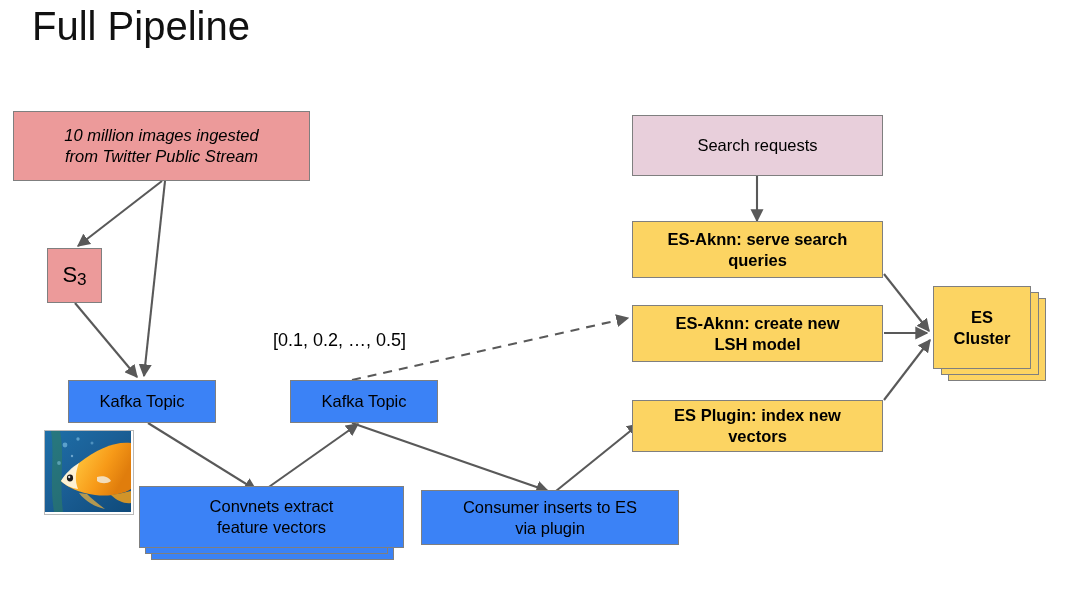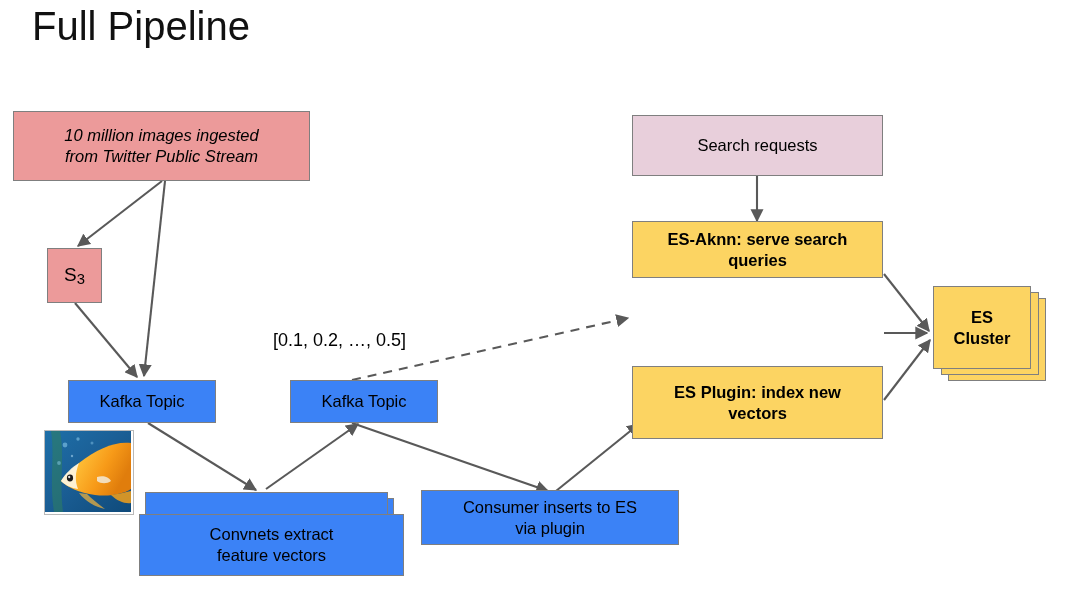--- a/index.html
+++ b/index.html
@@ -127,55 +127,59 @@
     </g>
 
     <path d="M 352 380 L 628 318" stroke="#595959" stroke-width="2.1" fill="none" stroke-dasharray="9 7" marker-end="url(#arrow-dash)"></path>
   </svg>
 
   <div class="node pink" style="left:13px; top:111px; width:297px; height:70px;font-style:italic;">
     <span>10 million images ingested
 from Twitter Public Stream</span>
   </div>
 
-  <div class="node pink" style="left:47px; top:248px; width:55px; height:55px; font-size:19px;">
+  <div class="node pink" style="left:47px; top:248px; width:55px; height:55px; font-size:22px;">
     <span><span>S</span><span class="sub">3</span></span>
   </div>
 
   <div class="node green" style="left:68px; top:380px; width:148px; height:43px;">
     <span>Kafka Topic</span>
   </div>
 
   <div class="node green" style="left:290px; top:380px; width:148px; height:43px;">
     <span>Kafka Topic</span>
   </div>
 
   <div class="stack-layer green" style="left:151px; top:498px; width:243px; height:62px;"></div>
   <div class="stack-layer green" style="left:145px; top:492px; width:243px; height:62px;"></div>
-  <div class="node green" style="left:139px; top:514px; width:265px; height:62px;">
+  <div class="node green" style="left:139px; top:486px; width:265px; height:62px;">
     <span>Convnets extract
 feature vectors</span>
   </div>
 
   <div class="node green" style="left:421px; top:490px; width:258px; height:55px;text-align:center;">
     <span>Consumer inserts to ES
 via plugin</span>
   </div>
 
   <div class="node mauve" style="left:632px; top:115px; width:251px; height:61px;">
     <span>Search requests</span>
   </div>
 
   <div class="node yellow" style="left:632px; top:221px; width:251px; height:57px;">
     <span>ES-Aknn:  serve search
 queries</span>
   </div>
 
-
-  <div class="node yellow" style="left:632px; top:366px; width:251px; height:73px;">
+  <div class="node yellow" style="left:632px; top:305px; width:251px; height:57px;">
+    <span>ES-Aknn: create new
+LSH model</span>
+  </div>
+
+  <div class="node yellow" style="left:632px; top:400px; width:251px; height:52px;">
     <span>ES Plugin: index new
 vectors</span>
   </div>
 
   <div class="stack-layer yellow" style="left:948px; top:298px; width:98px; height:83px;"></div>
   <div class="stack-layer yellow" style="left:941px; top:292px; width:98px; height:83px;"></div>
   <div class="node yellow" style="left:933px; top:286px; width:98px; height:83px;">
     <span>ES
 Cluster</span>
   </div>

